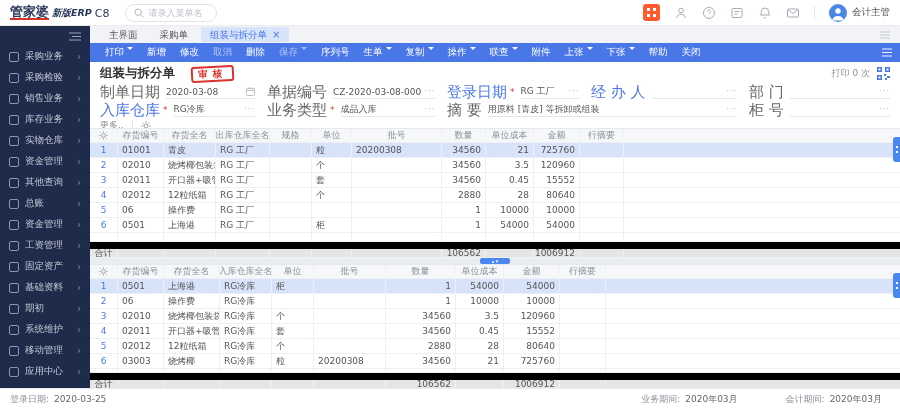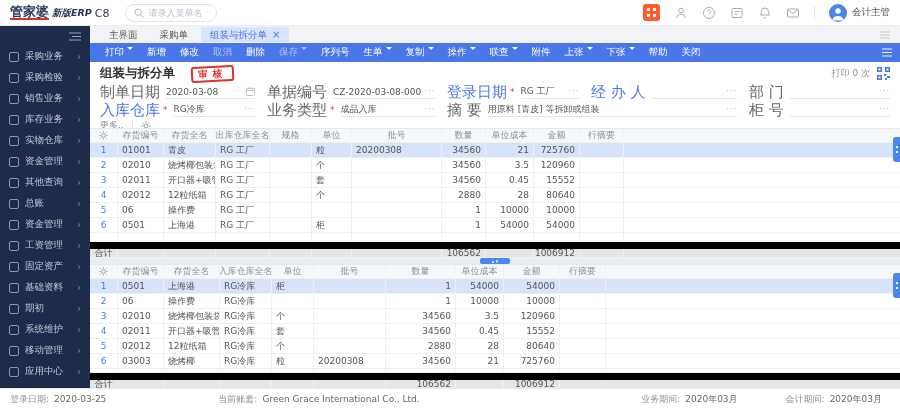--- a/index.html
+++ b/index.html
@@ -737,18 +737,17 @@
         <div class="side-tab">
             <i></i>
             <i></i>
           </div>
       </div>
     </div>
   </div>
 
   <div class="statusbar">
     <span><span>登录日期:</span><b>2020-03-25</b></span>
-    <span class="sb-acct"><span>当前账套:</span><b>Green Grace International Co., Ltd.</b></span>
     <span class="sb-biz"><span>业务期间:</span><b>2020年03月</b></span>
     <span class="sb-fin"><span>会计期间:</span><b>2020年03月</b></span>
   </div>
 
 </div>
 
 </body></html>

